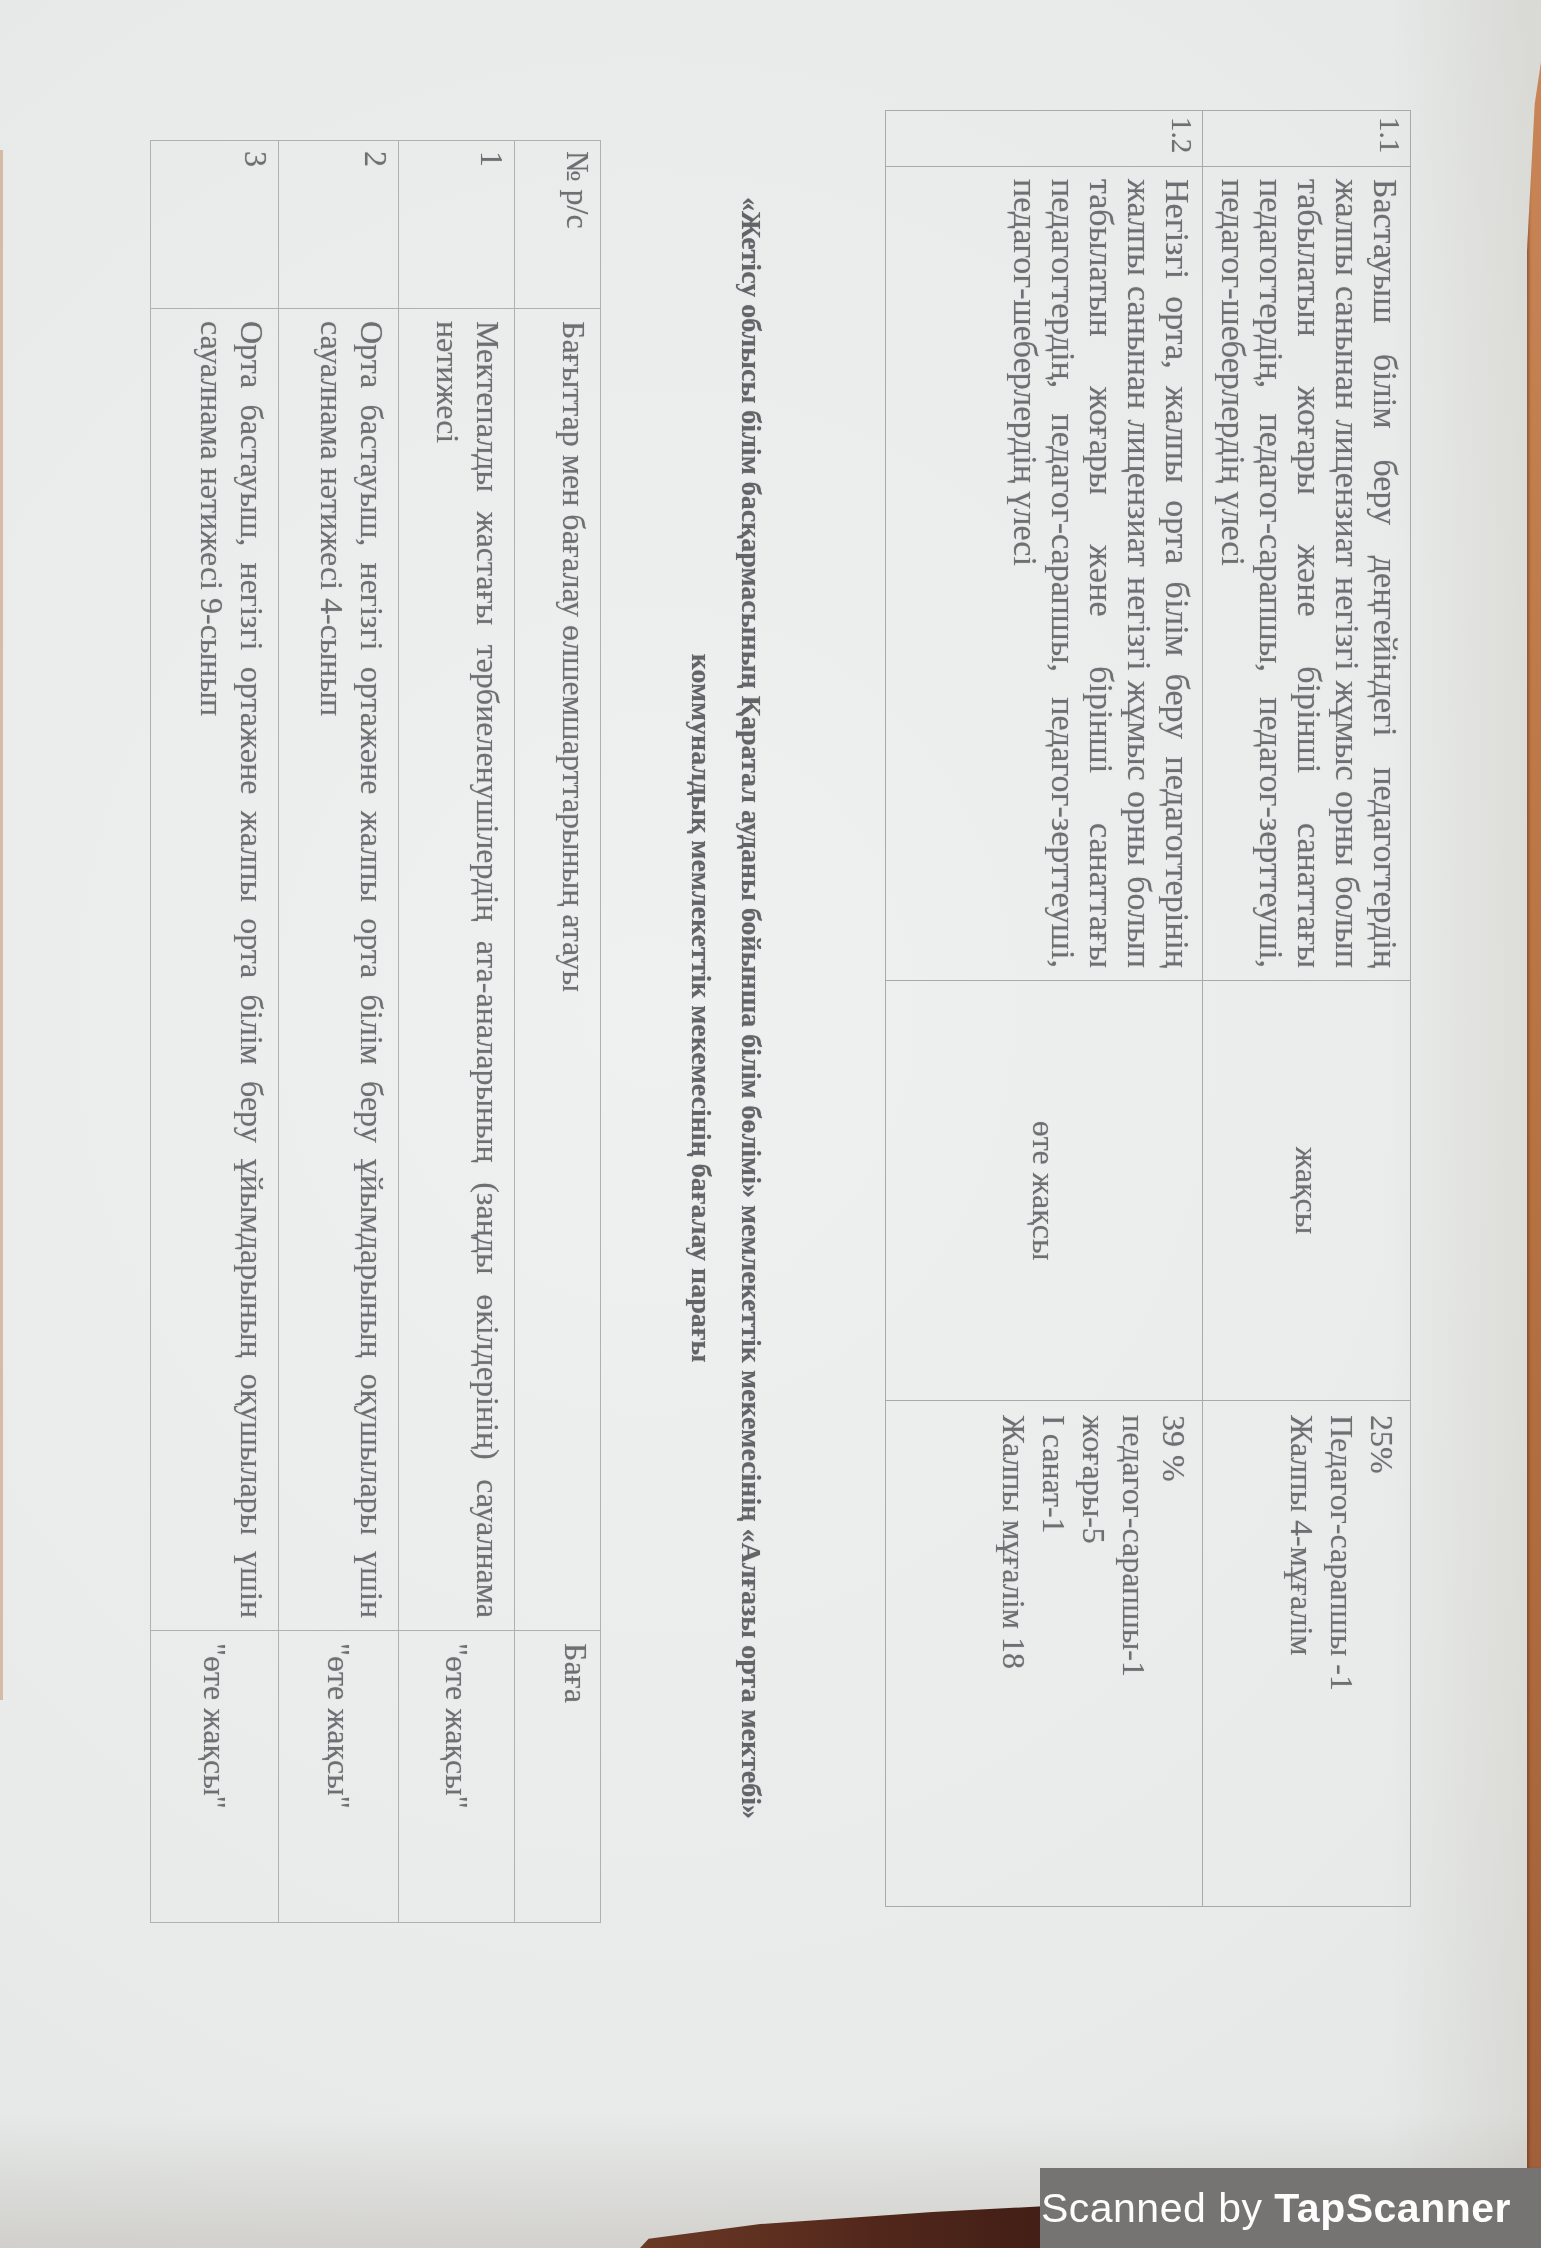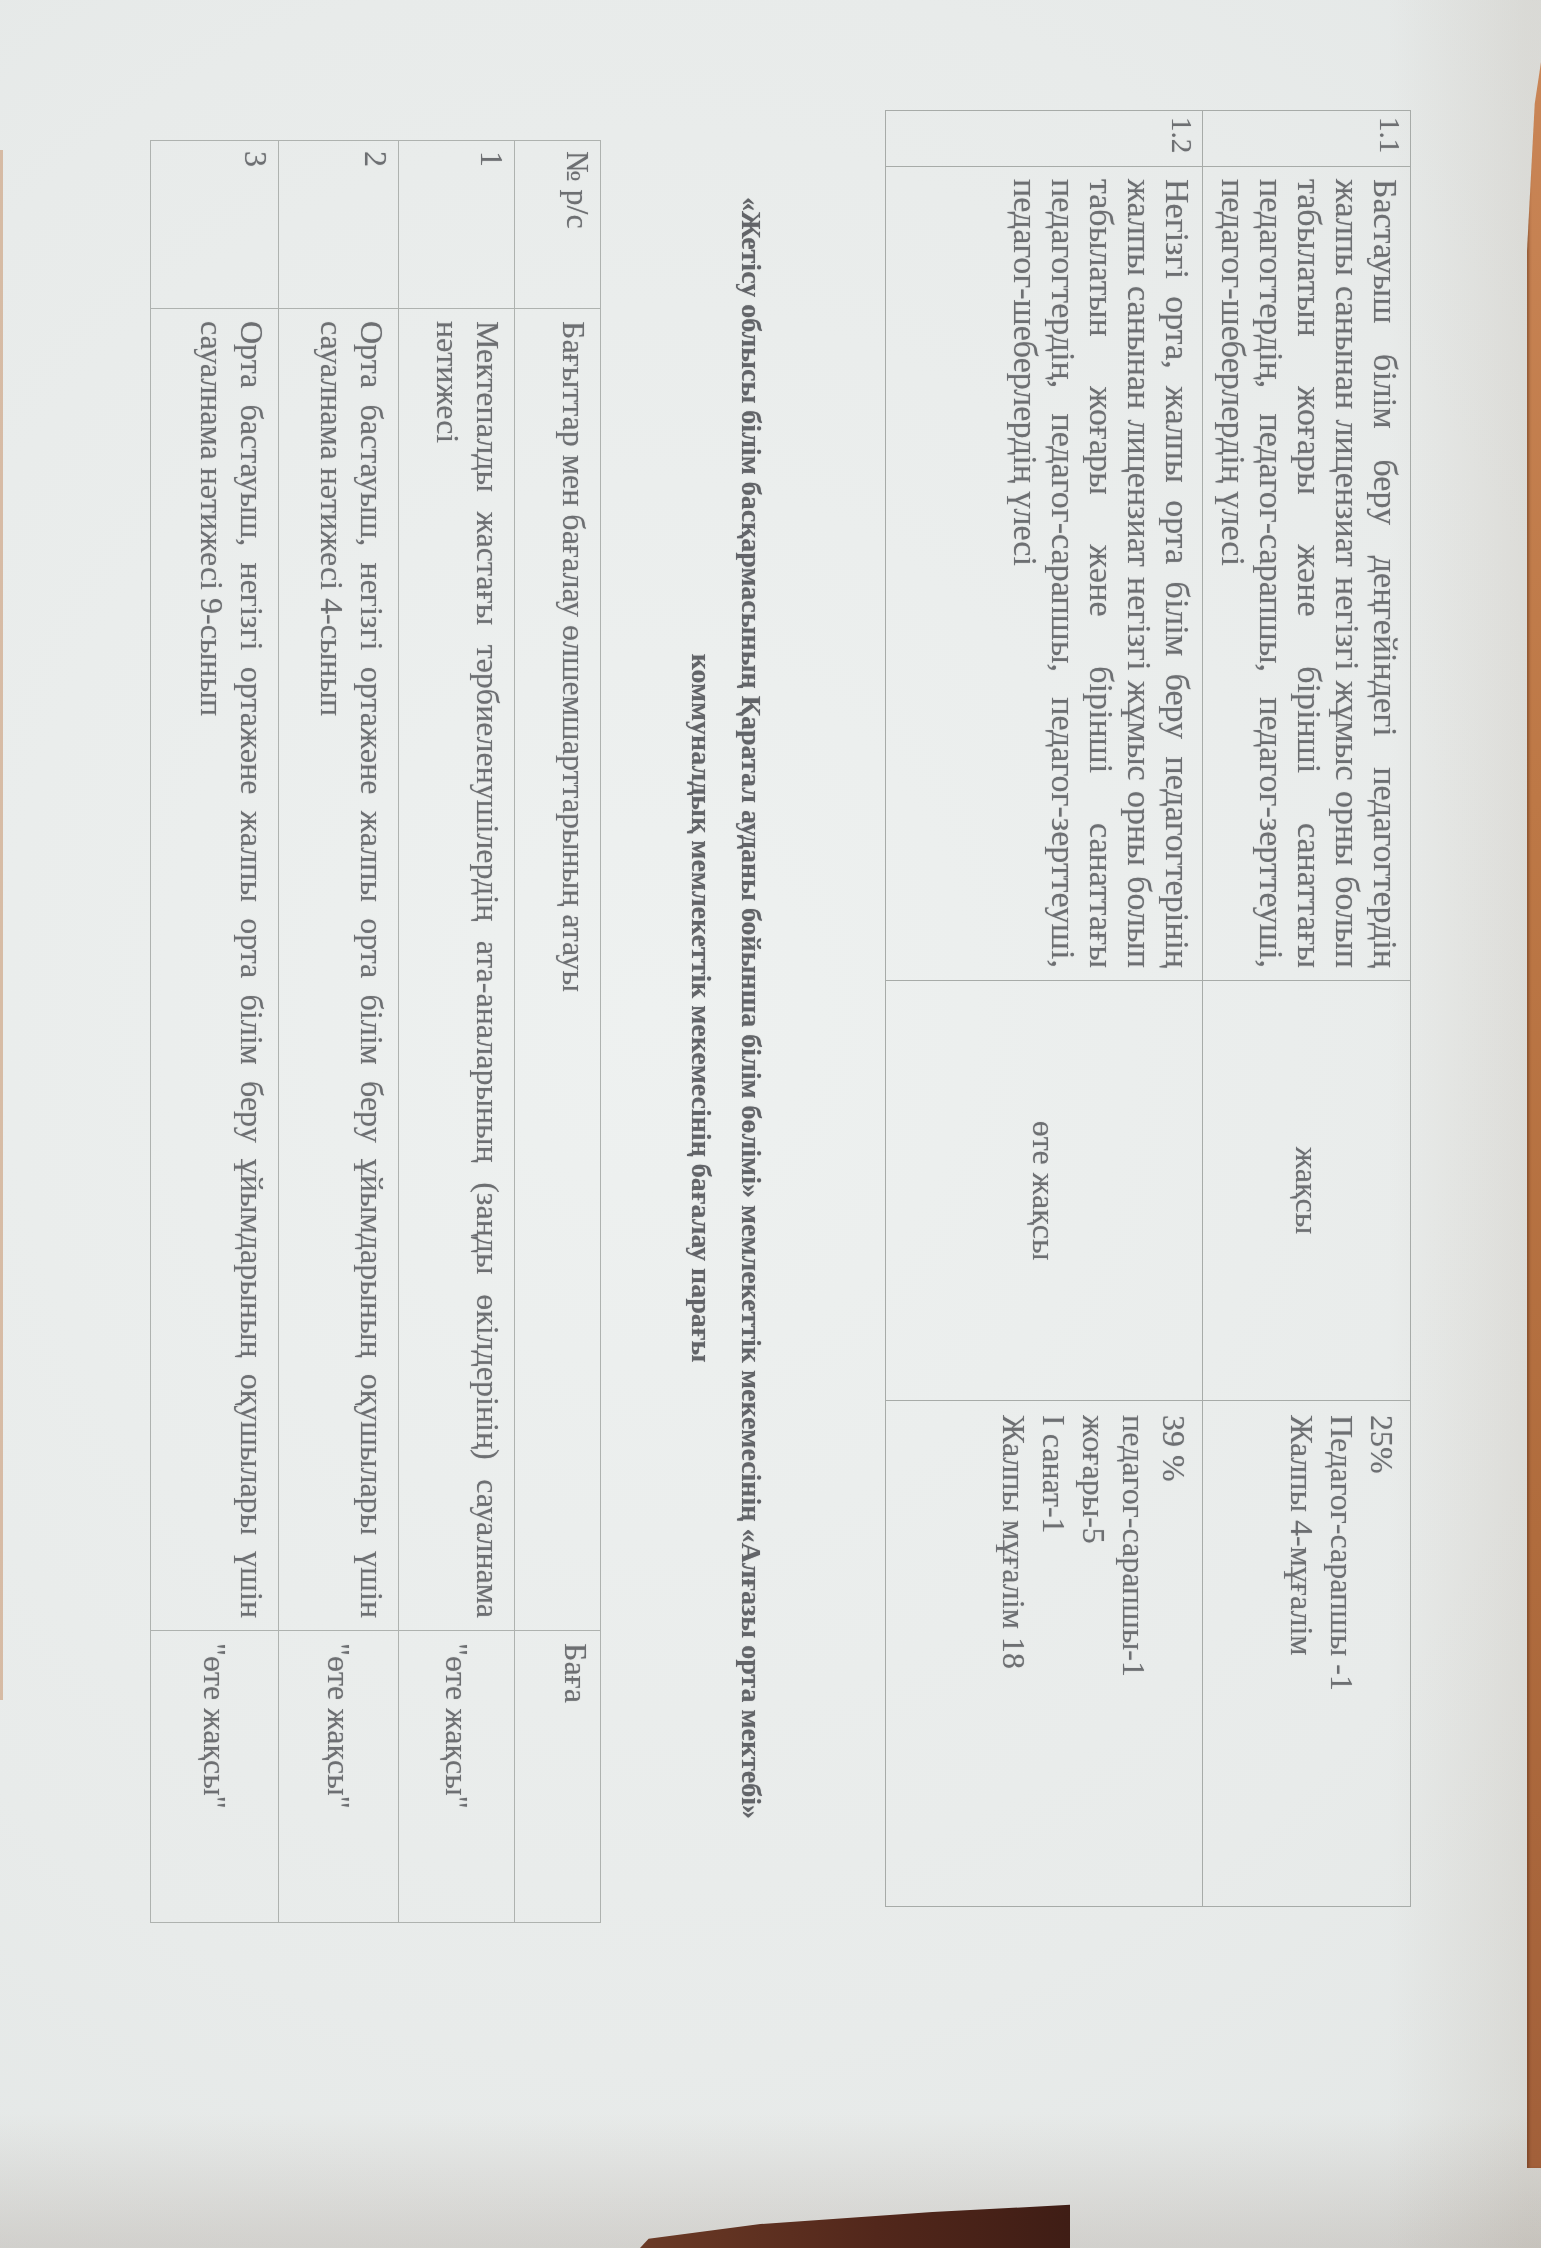--- a/index.html
+++ b/index.html
@@ -135,14 +135,17 @@
         <div class="cell tb-rating">"өте жақсы"</div>
       </div>
     </div>
 
   </div>
 
   <div class="edge-right"></div>
   <div class="edge-left"></div>
   <div class="bottom-wedge"></div>
 
+  <div class="scan-bar">
+    <span>Scanned by </span><span class="bold">TapScanner</span>
+  </div>
 
 </div>
 
 </body></html>

